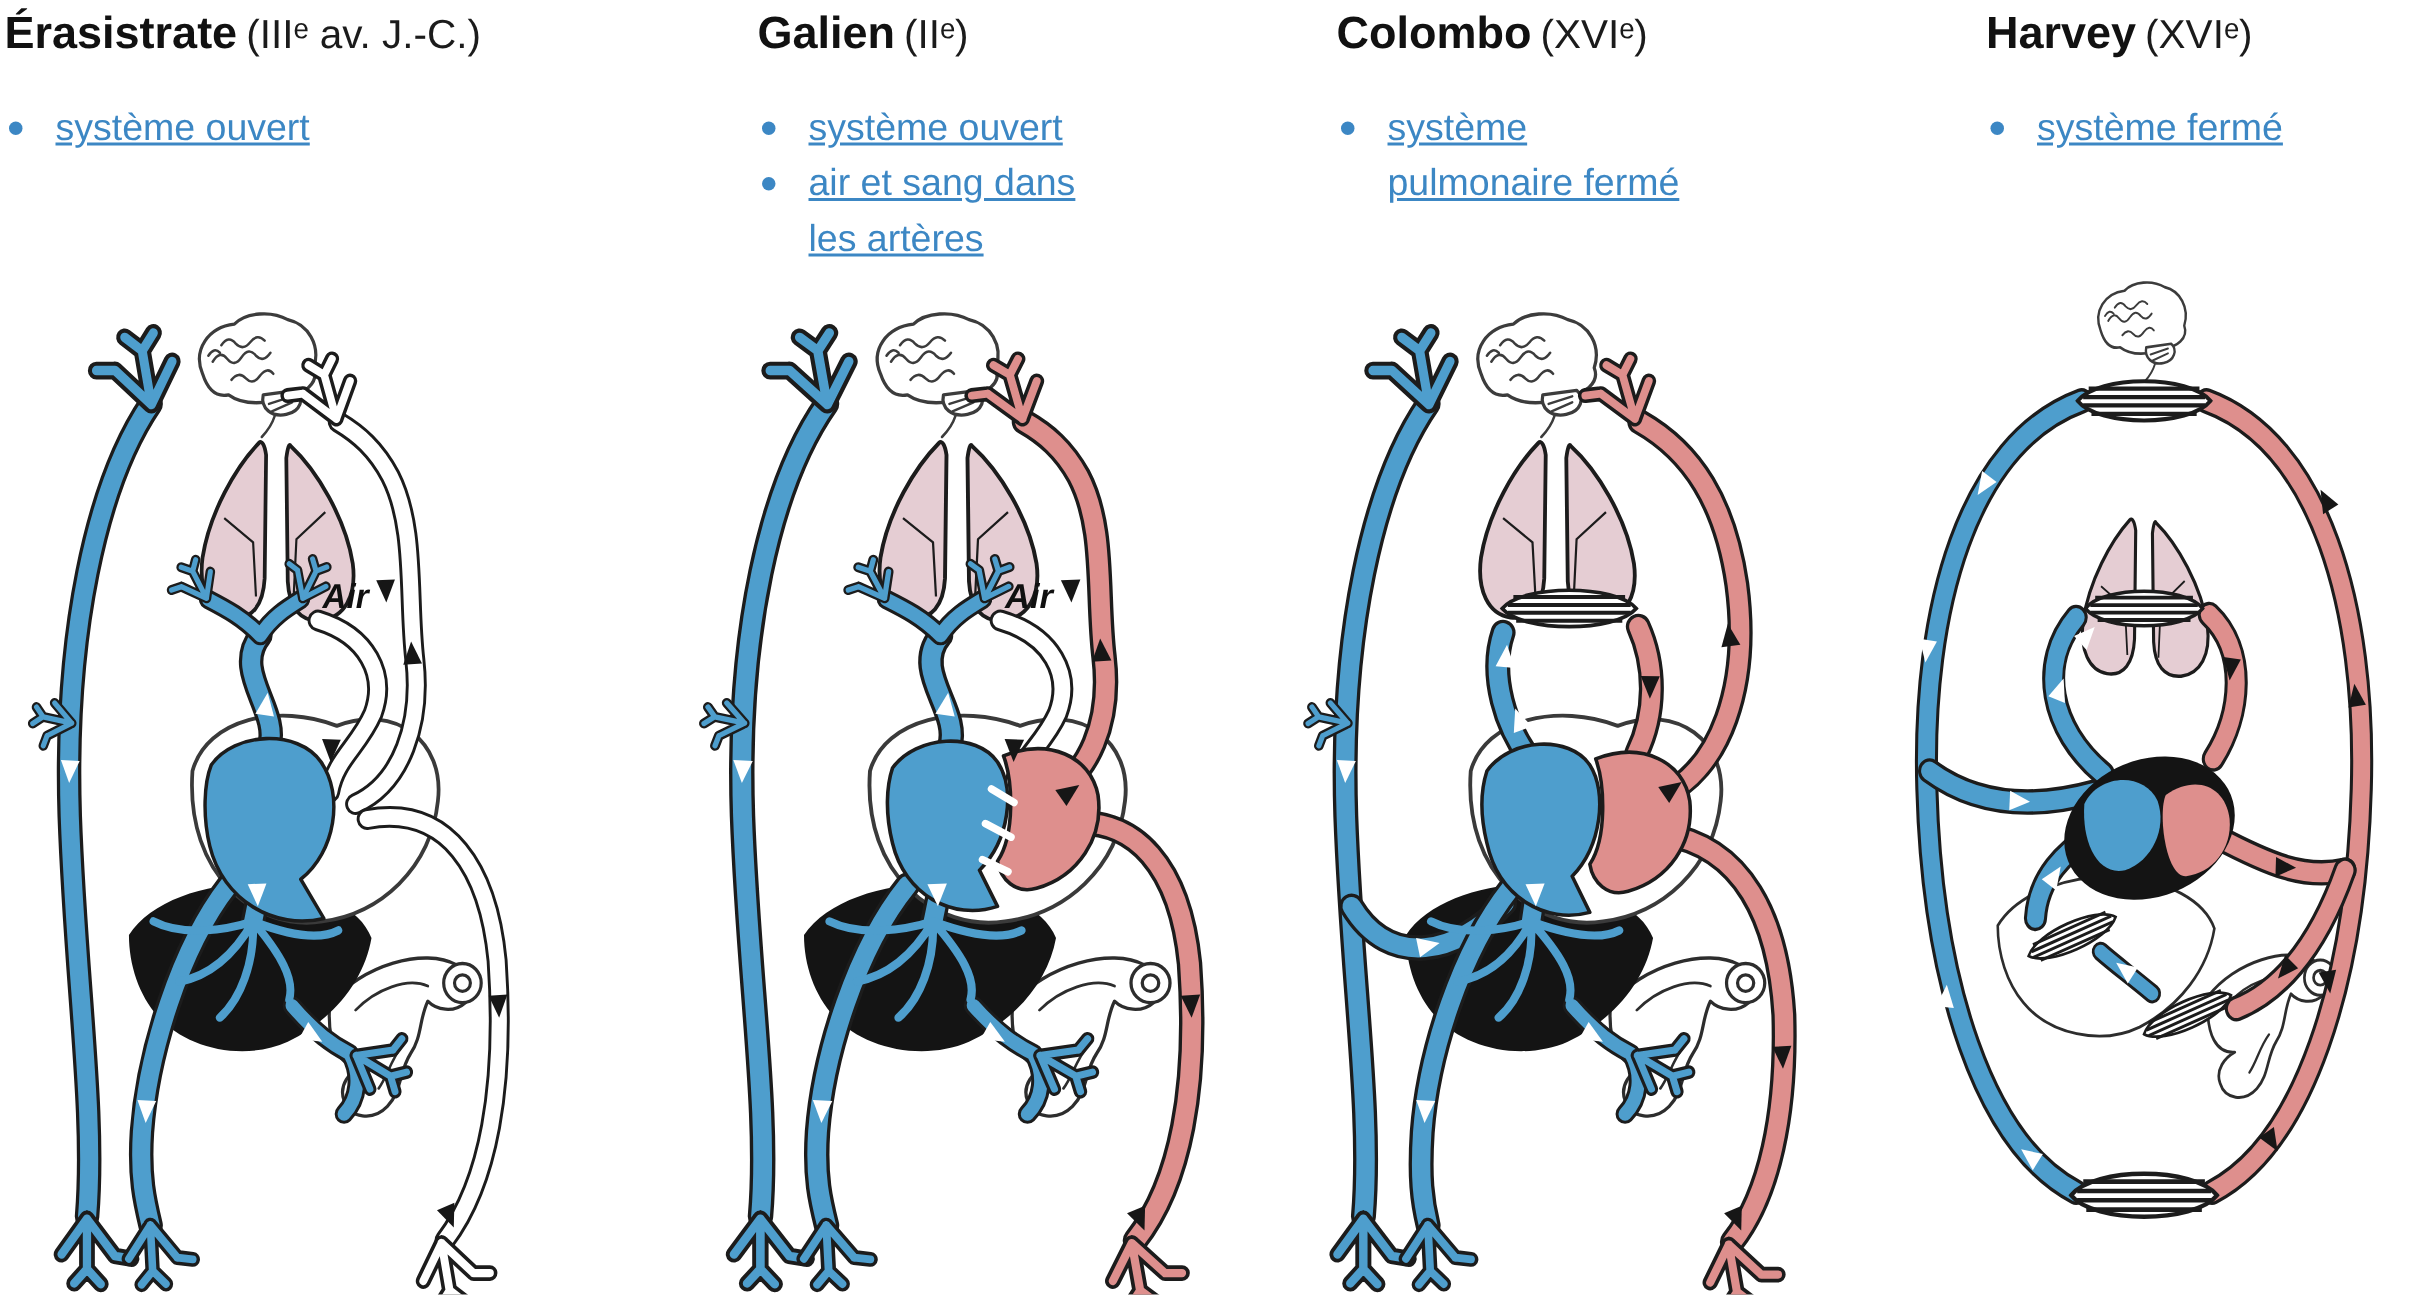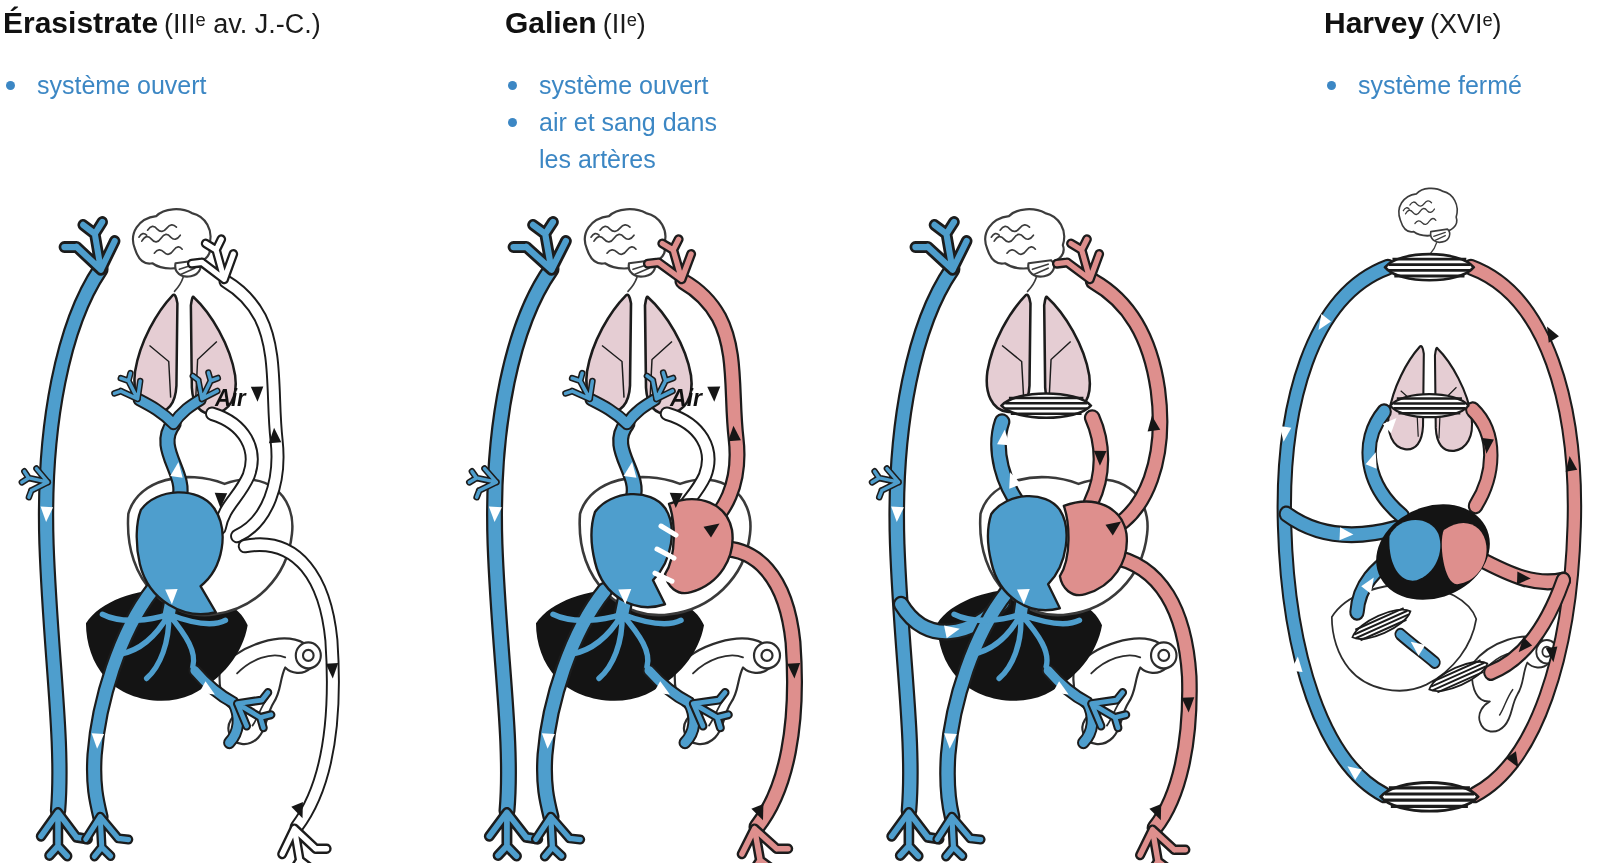--- a/index.html
+++ b/index.html
@@ -7,21 +7,21 @@
   .stage{position:absolute;inset:0;width:1615px;height:863px;background:#fff;padding-left:26px;}
 
   
   .col{position:absolute;top:6px;width:470px;}
   .col-header{white-space:nowrap;}
   .col-header .name{font-size:30px;font-weight:700;color:#111;}
   .col-header .period{font-size:27px;font-weight:400;color:#1b1b1b;margin-left:6px;}
   ul.bullets{list-style:none;margin:27px 0 0 0;padding:0;}
   ul.bullets li{display:grid;grid-template-columns:34px 1fr;align-items:start;}
   .dot{width:9px;height:9px;border-radius:50%;background:#3C87C4;margin-top:14px;margin-left:3px;}
-  .btxt{font-size:25px;line-height:37px;color:#3C87C4;white-space:pre-line;}
+  .btxt{font-size:25px;line-height:37px;color:#3C87C4;white-space:pre-line;text-decoration:underline;}
 
   
   svg.diagram{position:absolute;top:183px;height:680px;}
   .vO {fill:none;stroke:#1c1c1c;stroke-width:17;stroke-linecap:round;}
   .vB {fill:none;stroke:#4E9ECD;stroke-width:12.5;stroke-linecap:round;}
   .vR {fill:none;stroke:#DE8F8D;stroke-width:12.5;stroke-linecap:round;}
   .vO2{fill:none;stroke:#1c1c1c;stroke-width:13;stroke-linecap:round;}
   .vB2{fill:none;stroke:#4E9ECD;stroke-width:9;stroke-linecap:round;}
   .vWo{fill:none;stroke:#1c1c1c;stroke-width:14.5;stroke-linecap:round;}
   .vW {fill:none;stroke:#ffffff;stroke-width:10.5;stroke-linecap:round;}
@@ -109,20 +109,32 @@
           <span class="btxt">système ouvert</span>
         </li>
       <li>
           <span class="dot"></span>
           <span class="btxt">air et sang dans
 les artères</span>
         </li>
     </ul>
   </div>
 
+  <div class="col" style="left:891px">
+    <div class="col-header">
+      <span class="name">Colombo</span><span class="period">(XVIᵉ)</span>
+    </div>
+    <ul class="bullets">
+      <li>
+          <span class="dot"></span>
+          <span class="btxt">système
+pulmonaire fermé</span>
+        </li>
+    </ul>
+  </div>
 
   <div class="col" style="left:1324px">
     <div class="col-header">
       <span class="name">Harvey</span><span class="period">(XVIᵉ)</span>
     </div>
     <ul class="bullets">
       <li>
           <span class="dot"></span>
           <span class="btxt">système fermé</span>
         </li>

